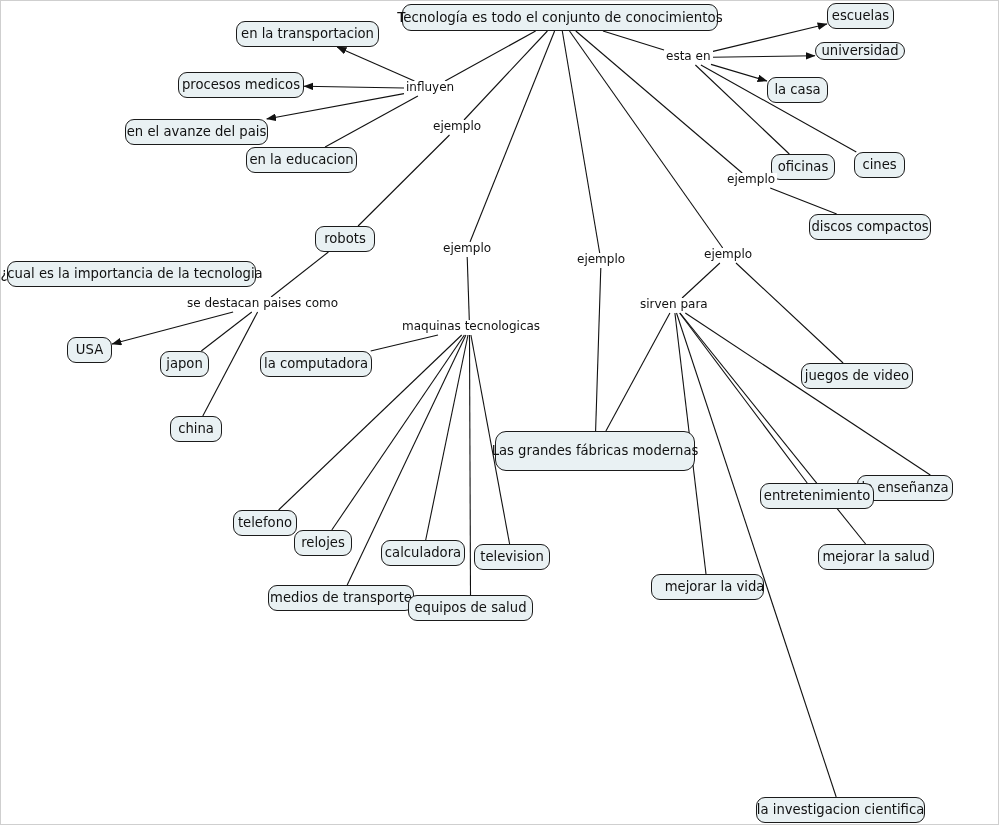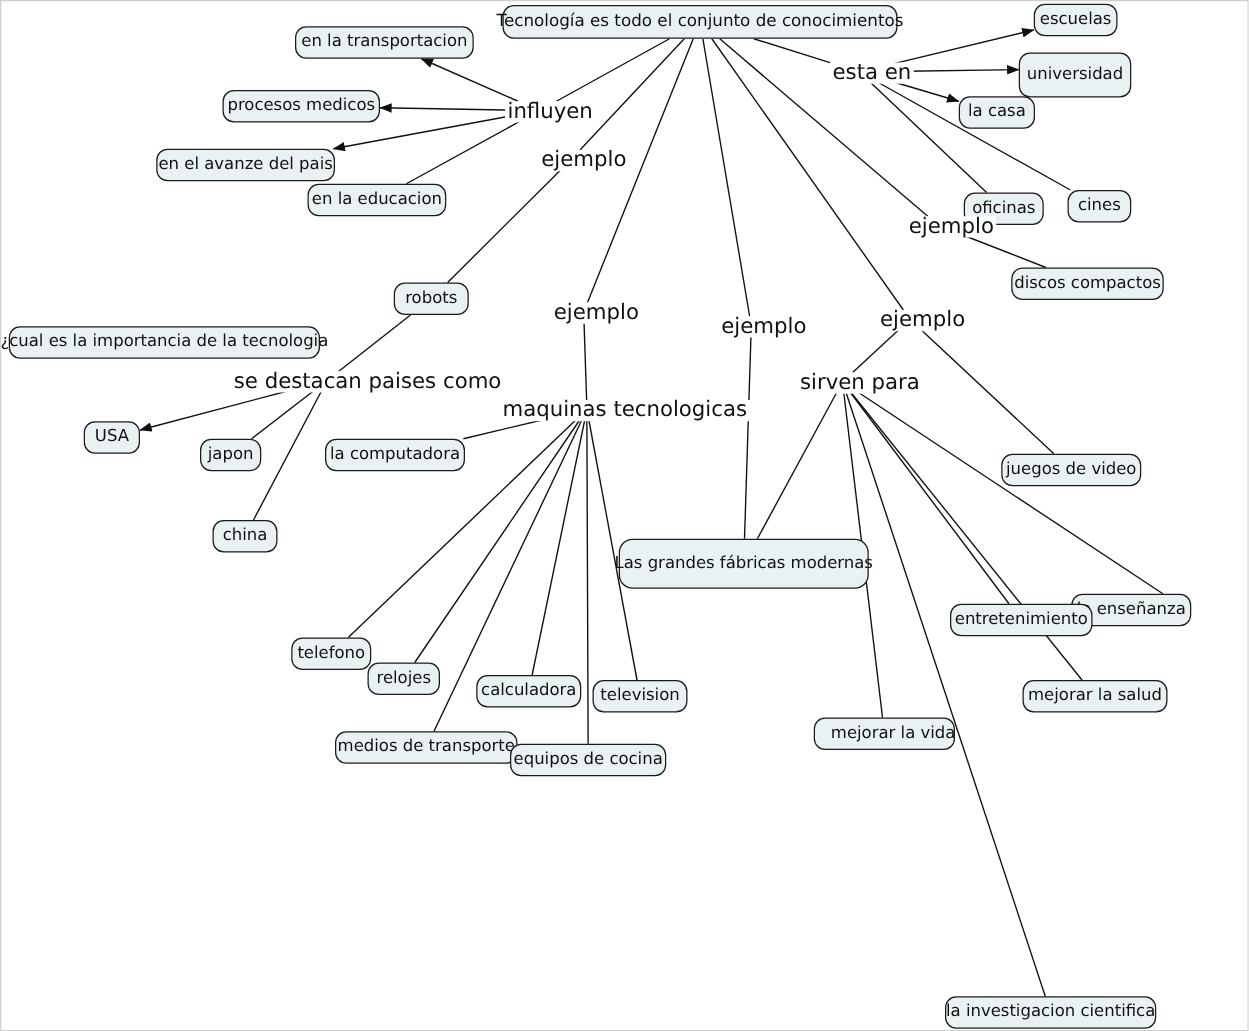--- a/index.html
+++ b/index.html
@@ -28,21 +28,21 @@
     padding:0 9px;
     box-sizing:border-box;
     height:26px;
     z-index:5;
   }
   .node.tall{height:40px;border-radius:11px;}
   .node.root{font-size:13.4px;height:27px;}
   .link-label{
     position:absolute;
     color:#111111;
-    font-size:17px;
+    font-size:12px;
     line-height:1;
     white-space:nowrap;
     background:#ffffff;
     padding:0 2px;
     z-index:6;
   }
 </style>
 </head>
 <body>
 
@@ -96,36 +96,36 @@
         <line x1="675.5" y1="312.0" x2="835.2" y2="796.0" stroke="#111111" stroke-width="1.1"></line>
       </g>
   </svg>
   <div id="node-layer">
       <div class="node root" style="left: 401px; top: 3px; width: 316px; height: 27px;">Tecnología es todo el conjunto de conocimientos</div>
       <div class="node" style="left: 235px; top: 20px; width: 143px; height: 26px;">en la transportacion</div>
       <div class="node" style="left: 177px; top: 71px; width: 126px; height: 26px;">procesos medicos</div>
       <div class="node" style="left: 124px; top: 118px; width: 143px; height: 26px;">en el avanze del pais</div>
       <div class="node" style="left: 245px; top: 146px; width: 111px; height: 26px;">en la educacion</div>
       <div class="node" style="left: 826px; top: 2px; width: 67px; height: 26px;">escuelas</div>
-      <div class="node" style="left: 814px; top: 41px; width: 90px; height: 36px;">universidad</div>
+      <div class="node" style="left: 814px; top: 41px; width: 90px; height: 18px;">universidad</div>
       <div class="node" style="left: 766px; top: 76px; width: 61px; height: 26px; text-align: center;">la casa</div>
       <div class="node" style="left: 853px; top: 151px; width: 51px; height: 26px;">cines</div>
       <div class="node" style="left: 770px; top: 153px; width: 64px; height: 26px;">oficinas</div>
       <div class="node" style="left: 808px; top: 213px; width: 122px; height: 26px;">discos compactos</div>
       <div class="node" style="left: 6px; top: 260px; width: 249px; height: 26px;">¿cual es la importancia de la tecnologia</div>
       <div class="node" style="left: 314px; top: 225px; width: 60px; height: 26px;">robots</div>
       <div class="node" style="left: 66px; top: 336px; width: 45px; height: 26px;">USA</div>
       <div class="node" style="left: 159px; top: 350px; width: 49px; height: 26px;">japon</div>
       <div class="node" style="left: 169px; top: 415px; width: 52px; height: 26px;">china</div>
       <div class="node" style="left: 259px; top: 350px; width: 112px; height: 26px;">la computadora</div>
       <div class="node" style="left: 232px; top: 509px; width: 64px; height: 26px;">telefono</div>
       <div class="node" style="left: 293px; top: 529px; width: 58px; height: 26px;">relojes</div>
       <div class="node" style="left: 267px; top: 584px; width: 146px; height: 26px;">medios de transporte</div>
       <div class="node" style="left: 380px; top: 539px; width: 84px; height: 26px; text-align: right;">calculadora</div>
-      <div class="node" style="left: 407px; top: 594px; width: 125px; height: 26px;">equipos de cocina</div>
+      <div class="node" style="left: 407px; top: 594px; width: 125px; height: 26px;">equipos de salud</div>
       <div class="node" style="left: 473px; top: 543px; width: 76px; height: 26px;">television</div>
       <div class="node tall" style="left: 494px; top: 430px; width: 200px; height: 40px;">Las grandes fábricas modernas</div>
       <div class="node" style="left: 800px; top: 362px; width: 112px; height: 26px;">juegos de video</div>
       <div class="node" style="left: 856px; top: 474px; width: 96px; height: 26px; text-align: center;">la enseñanza</div>
       <div class="node" style="left: 759px; top: 482px; width: 114px; height: 26px;">entretenimiento</div>
       <div class="node" style="left: 817px; top: 543px; width: 116px; height: 26px;">mejorar la salud</div>
       <div class="node" style="left: 650px; top: 573px; width: 113px; height: 26px; padding-left: 23px;">mejorar la vida</div>
       <div class="node" style="left: 755px; top: 796px; width: 169px; height: 26px;">la investigacion cientifica</div>
       <div class="link-label" style="left: 403px; top: 80px;">influyen</div>
       <div class="link-label" style="left: 430px; top: 119px;">ejemplo</div>

